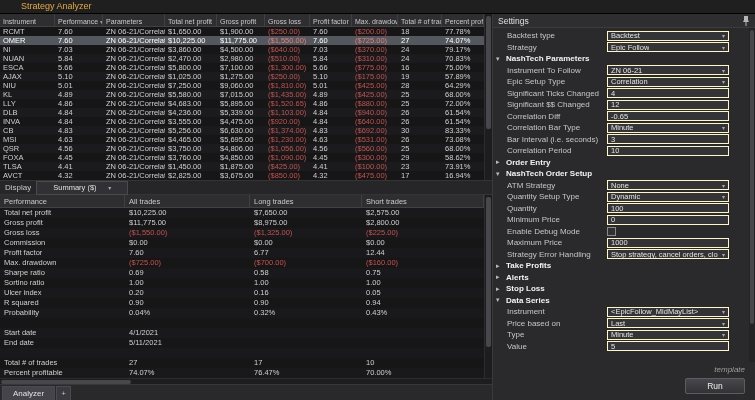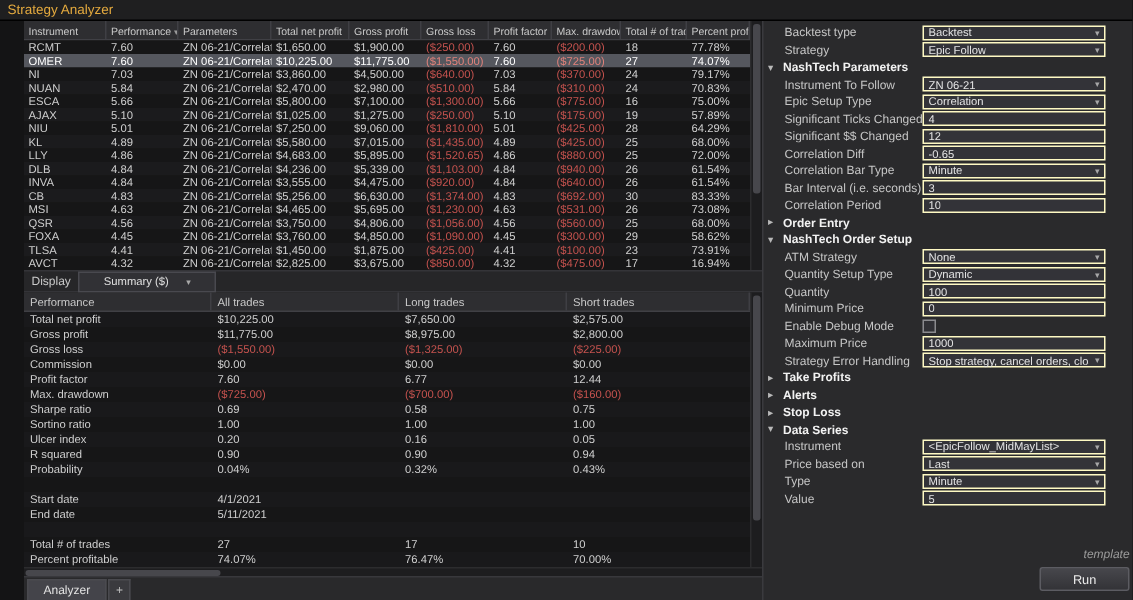--- a/index.html
+++ b/index.html
@@ -1,24 +1,24 @@
 <!DOCTYPE html>
 <html><head>
 <meta charset="utf-8">
 <style>
   * { margin:0; padding:0; box-sizing:border-box; }
   html,body { width:755px; height:400px; overflow:hidden; background:#141415; }
   body { font-family:"Liberation Sans", sans-serif; color:#cfcfcf; }
   .app { width:755px; height:400px; display:flex; flex-direction:column; background:#141415; }
 
   .titlebar { height:14px; background:#1f1f20; border-bottom:1px solid #000;
-    color:#e3a93e; font-size:9px; line-height:13px; padding-left:5px; }
+    color:#e3a93e; font-size:9px; line-height:13px; padding-left:21px; }
 
   .content { flex:1; display:flex; min-height:0; }
-  .left { width:492px; display:flex; flex-direction:column; background:#141415;margin-left:16px; }
+  .left { width:492px; display:flex; flex-direction:column; background:#141415; }
   .right { flex:1; display:flex; flex-direction:column; background:#2a2a2c; border-left:1px solid #3a3a3e; }
 
   
   .main-grid { height:166px; display:flex; }
   .tbl { width:484px; display:flex; flex-direction:column; }
   .thead { display:flex; height:13px; background:#2e2e31; border-bottom:1px solid #404045; }
   .th { font-size:7px; color:#c9c9c9; padding:2px 3px 0; border-right:1px solid #3f3f44;
     overflow:hidden; white-space:nowrap; display:flex; align-items:center; gap:2px; }
   .sort-arrow { font-size:6px; color:#9a9a9a; }
   .tbody { height:153px; overflow:hidden; background:#161617; }
@@ -480,20 +480,29 @@
         <div class="tab active">
           <span>Analyzer</span>
         </div>
         <div class="tab tab-add">
           <span>+</span>
         </div>
       </div>
     </div>
 
     <div class="right">
+      <div class="settings-header">
+        <span>Settings</span>
+        <span class="pin">
+          <svg width="8" height="10" viewBox="0 0 8 10">
+            <path d="M2 0 h4 v4 l1 2 h-6 l1 -2 z" fill="#b5b5b8"></path>
+            <rect x="3.5" y="6" width="1" height="4" fill="#b5b5b8"></rect>
+          </svg>
+        </span>
+      </div>
       <div class="settings-body">
         <div>
             <div class="set-row field-row">
               <span class="set-label">Backtest type</span>
               <div class="control field select">
                 <span class="field-value">Backtest</span>
                 <span class="chev">▾</span>
               </div>
             </div>
             <div class="set-row field-row">

